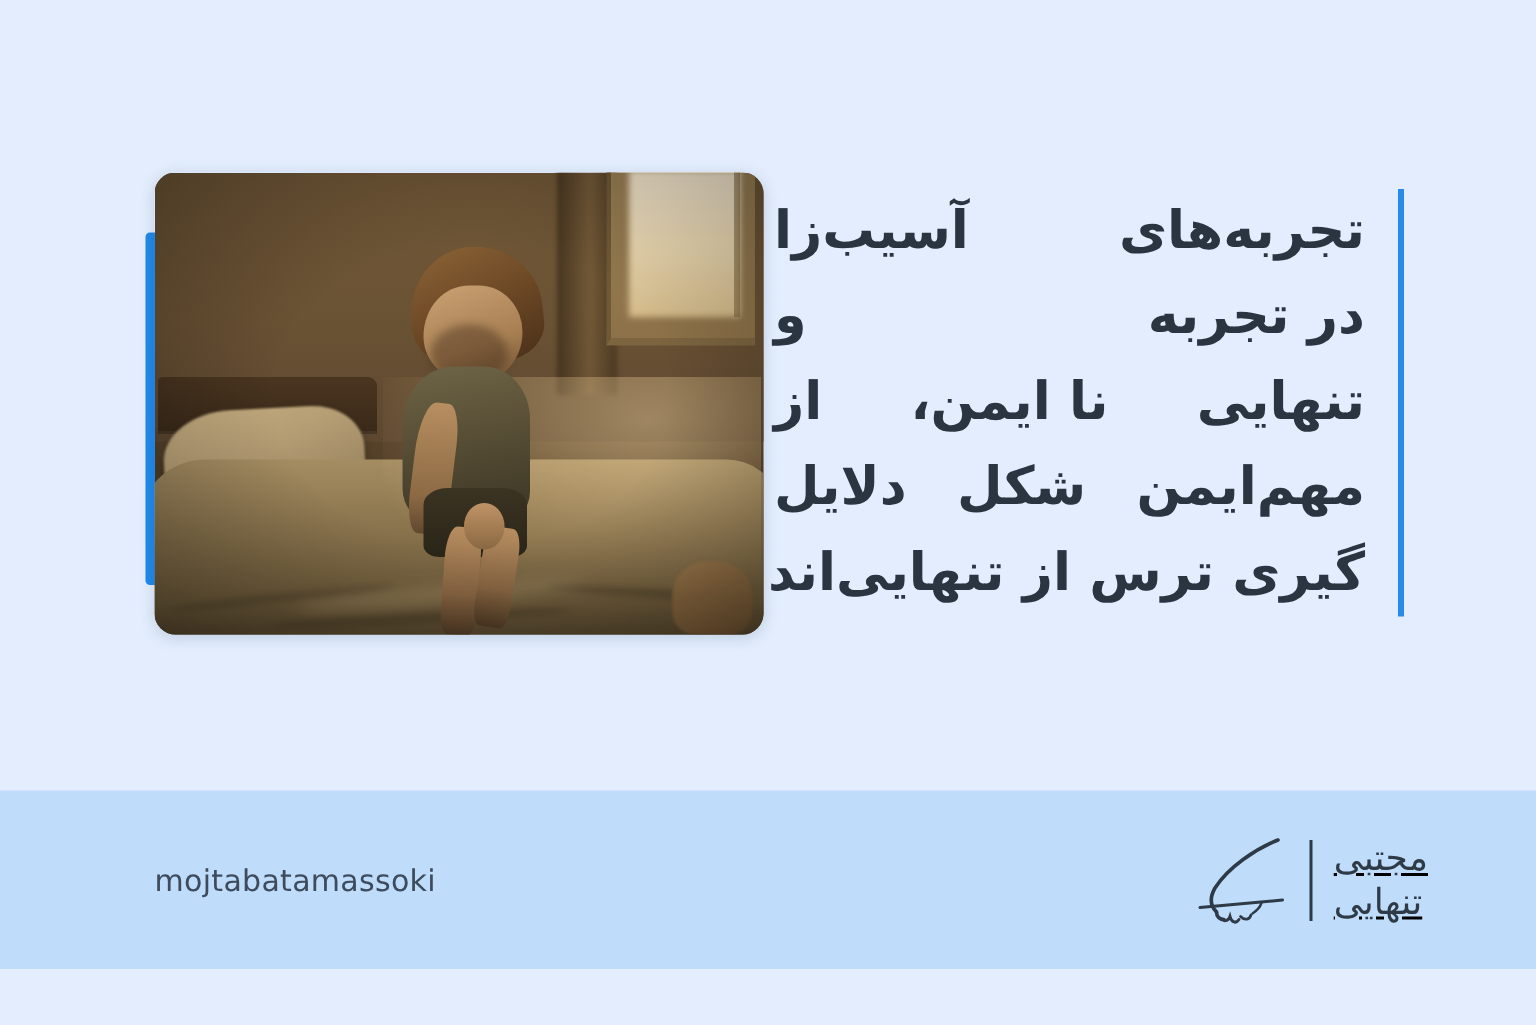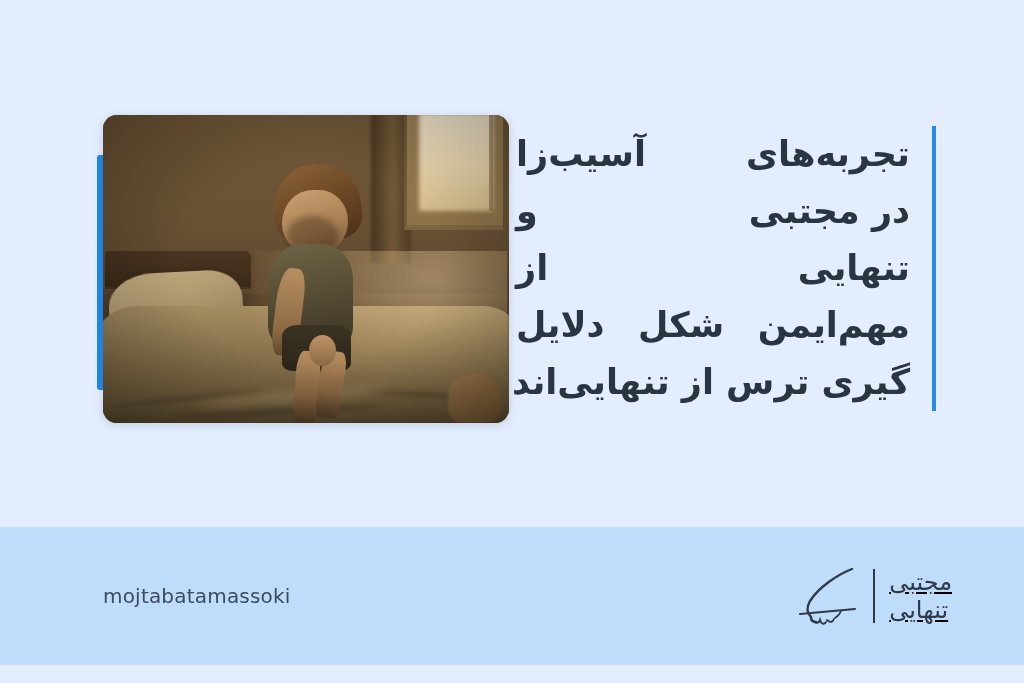--- a/index.html
+++ b/index.html
@@ -279,21 +279,21 @@
     justify-content: space-between;
     white-space: nowrap;
   }
 
   
   .footer {
     position: absolute;
     left: 0;
     top: 527px;
     width: 1024px;
-    height: 138px;
+    height: 119px;
     background: #bfdcfb;
   }
   .handle {
     position: absolute;
     left: 103px;
     top: 50%;
     transform: translateY(-50%);
     color: #3d4b5c;
     font-size: 20px;
     letter-spacing: 0.2px;
@@ -378,25 +378,26 @@
         </div>
       </div>
     </div>
 
     <div class="quote-block">
       <span class="quote-line spread">
         <span>تجربه‌های</span>
         <span>آسیب‌زا</span>
       </span>
       <span class="quote-line spread">
-        <span>در مجتبی</span>
+        <span>در تجربه</span>
         <span>و</span>
       </span>
       <span class="quote-line spread">
         <span>تنهایی</span>
+        <span>نا ایمن،</span>
         <span>از</span>
       </span>
       <span class="quote-line spread">
         <span>مهم‌ایمن</span>
         <span>شکل</span>
         <span>دلایل</span>
       </span>
       <span class="quote-line">گیری ترس از تنهایی‌اند.</span>
     </div>
 

